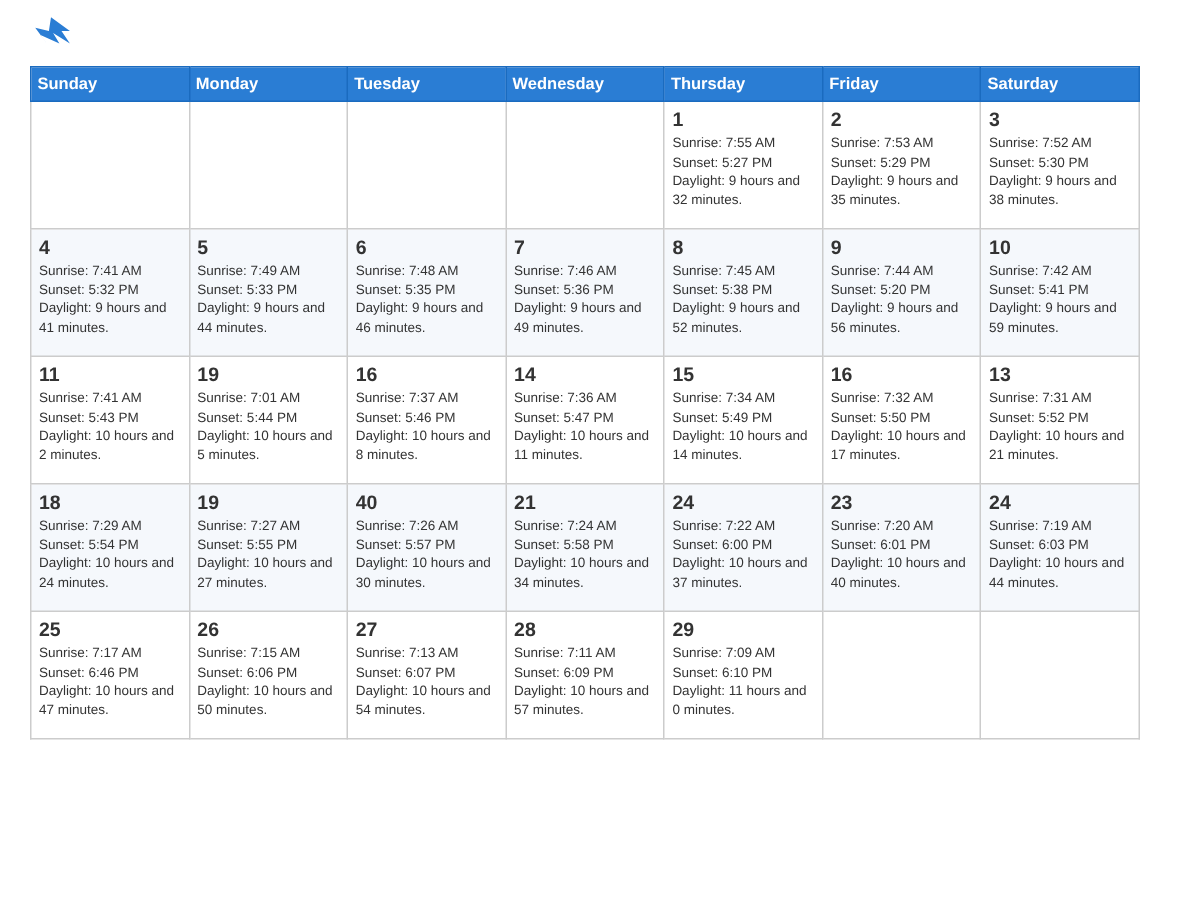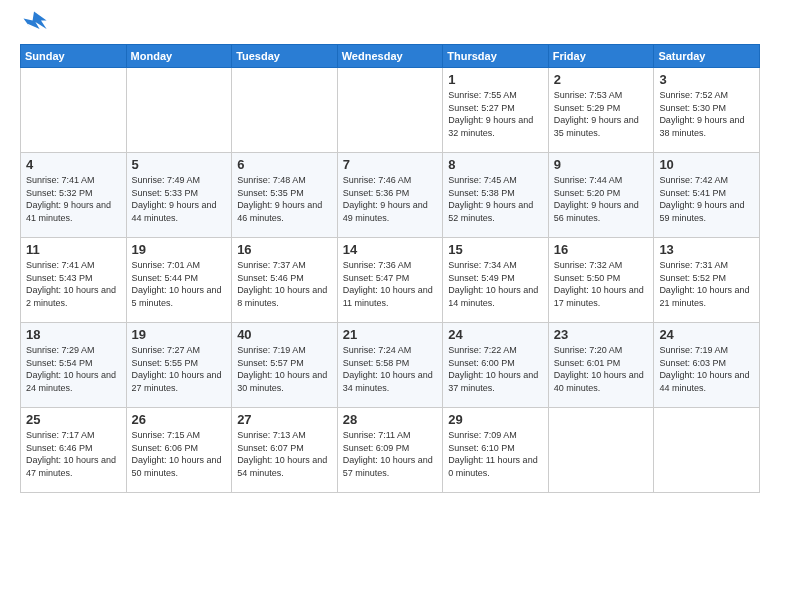--- a/index.html
+++ b/index.html
@@ -265,21 +265,21 @@
           </td>
           <td>
             <span class="day-number">19</span>
             <div class="day-info">Sunrise: 7:27 AM
 Sunset: 5:55 PM
 Daylight: 10 hours
 and 27 minutes.</div>
           </td>
           <td>
             <span class="day-number">40</span>
-            <div class="day-info">Sunrise: 7:19 AM
+            <div class="day-info">Sunrise: 7:26 AM
 Sunset: 5:57 PM
 Daylight: 10 hours
 and 30 minutes.</div>
           </td>
           <td>
             <span class="day-number">21</span>
             <div class="day-info">Sunrise: 7:24 AM
 Sunset: 5:58 PM
 Daylight: 10 hours
 and 34 minutes.</div>

